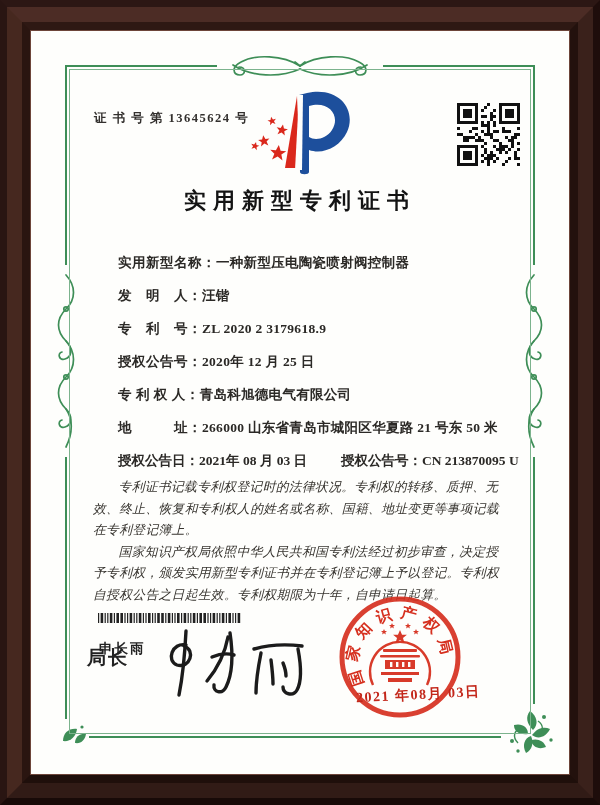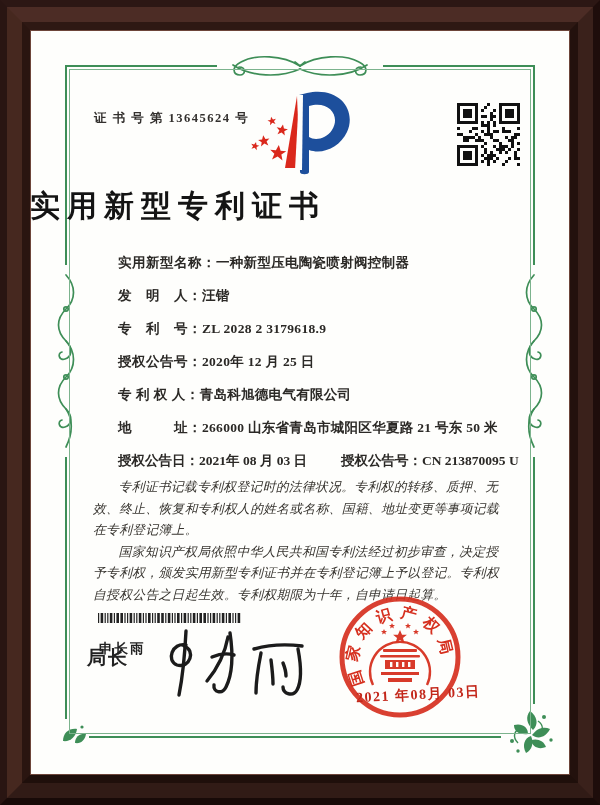--- a/index.html
+++ b/index.html
@@ -28,22 +28,22 @@
   .orn-left  { left:-14px; top:44%; transform:translateY(-50%); padding:8px 0; }
   .orn-right { right:-14px; top:44%; transform:translateY(-50%) scaleX(-1); padding:8px 0; }
   .orn-br    { right:-26px; bottom:-26px; padding:3px; }
   .orn-bl    { left:-12px; bottom:-13px; padding:2px; }
 
   
   .cert-no { position:absolute; left:64px; top:80px; font-size:12.5px;
     letter-spacing:1.5px; color:#33302e; font-weight:600; }
   .logo { position:absolute; left:205px; top:60px; width:128px; height:92px; }
   .qr { position:absolute; left:427px; top:73px; width:63px; height:63px; }
-  .title { position:absolute; left:0; right:0; top:156px; text-align:left;
-    font-size:30px; font-weight:700; letter-spacing:7px; color:#141414; }
+  .title { position:absolute; left:0; right:0; top:156px; text-align:center;
+    font-size:22px; font-weight:700; letter-spacing:7px; color:#141414; }
 
   
   .fields { position:absolute; left:64px; top:222px; right:50px;
     display:flex; flex-direction:column; gap:12px; }
   .frow { font-size:13.5px; line-height:21px; color:#2b2926;
     font-weight:700; white-space:nowrap;margin-left:24px; }
   .frow .lab { letter-spacing:0.5px; }
   .frow .val { letter-spacing:0.3px; }
   .grant-row { display:flex; }
   .grant-row .g1 { width:223px; }
@@ -371,21 +371,21 @@
     <div class="title">实用新型专利证书</div>
 
     <div class="fields">
       <div class="frow">
         <span class="lab">实用新型名称：</span><span class="val">一种新型压电陶瓷喷射阀控制器</span>
       </div>
       <div class="frow">
         <span class="lab">发　明　人：</span><span class="val">汪锴</span>
       </div>
       <div class="frow">
-        <span class="lab">专　利　号：</span><span class="val">ZL 2028 2 3179618.9</span>
+        <span class="lab">专　利　号：</span><span class="val">ZL 2020 2 3179618.9</span>
       </div>
       <div class="frow">
         <span class="lab">授权公告号：</span><span class="val">2020年 12 月 25 日</span>
       </div>
       <div class="frow">
         <span class="lab">专 利 权 人：</span><span class="val">青岛科旭德电气有限公司</span>
       </div>
       <div class="frow">
         <span class="lab">地　　　址：</span><span class="val">266000 山东省青岛市城阳区华夏路 21 号东 50 米</span>
       </div>

